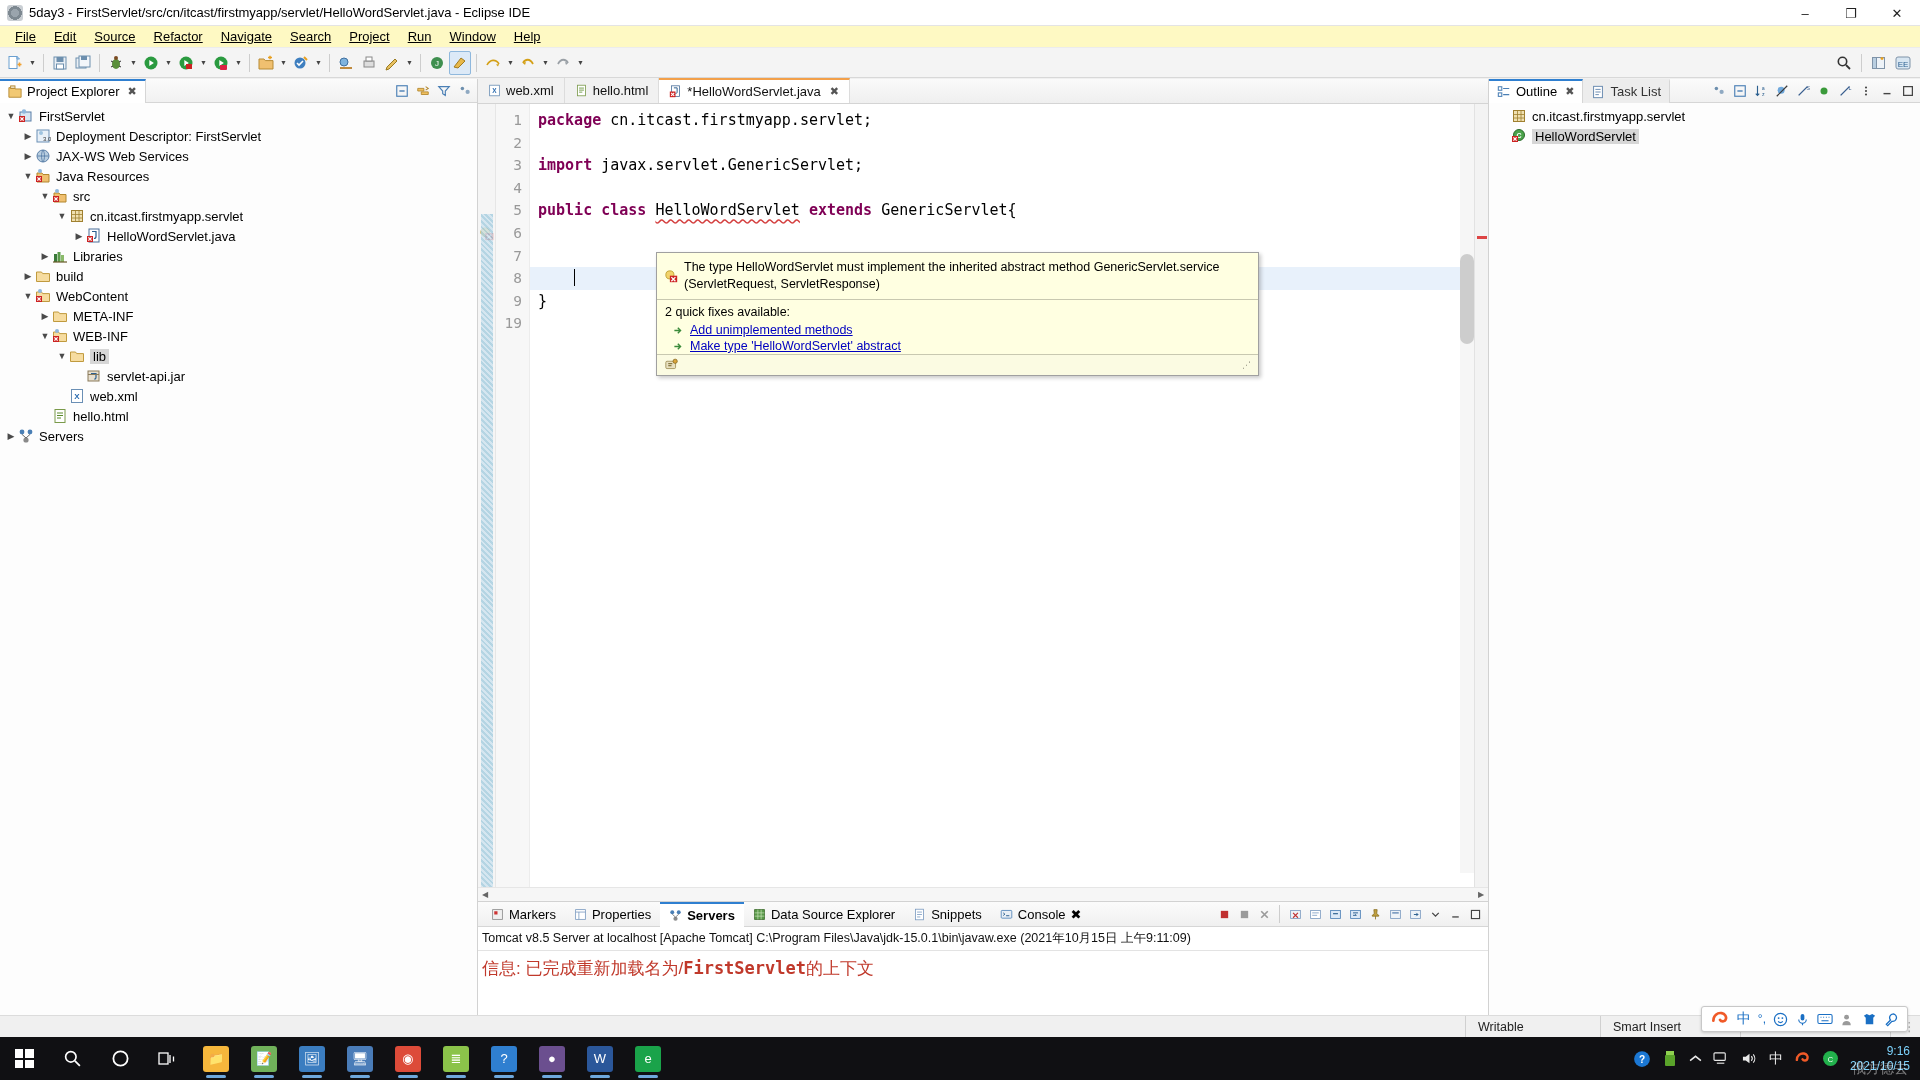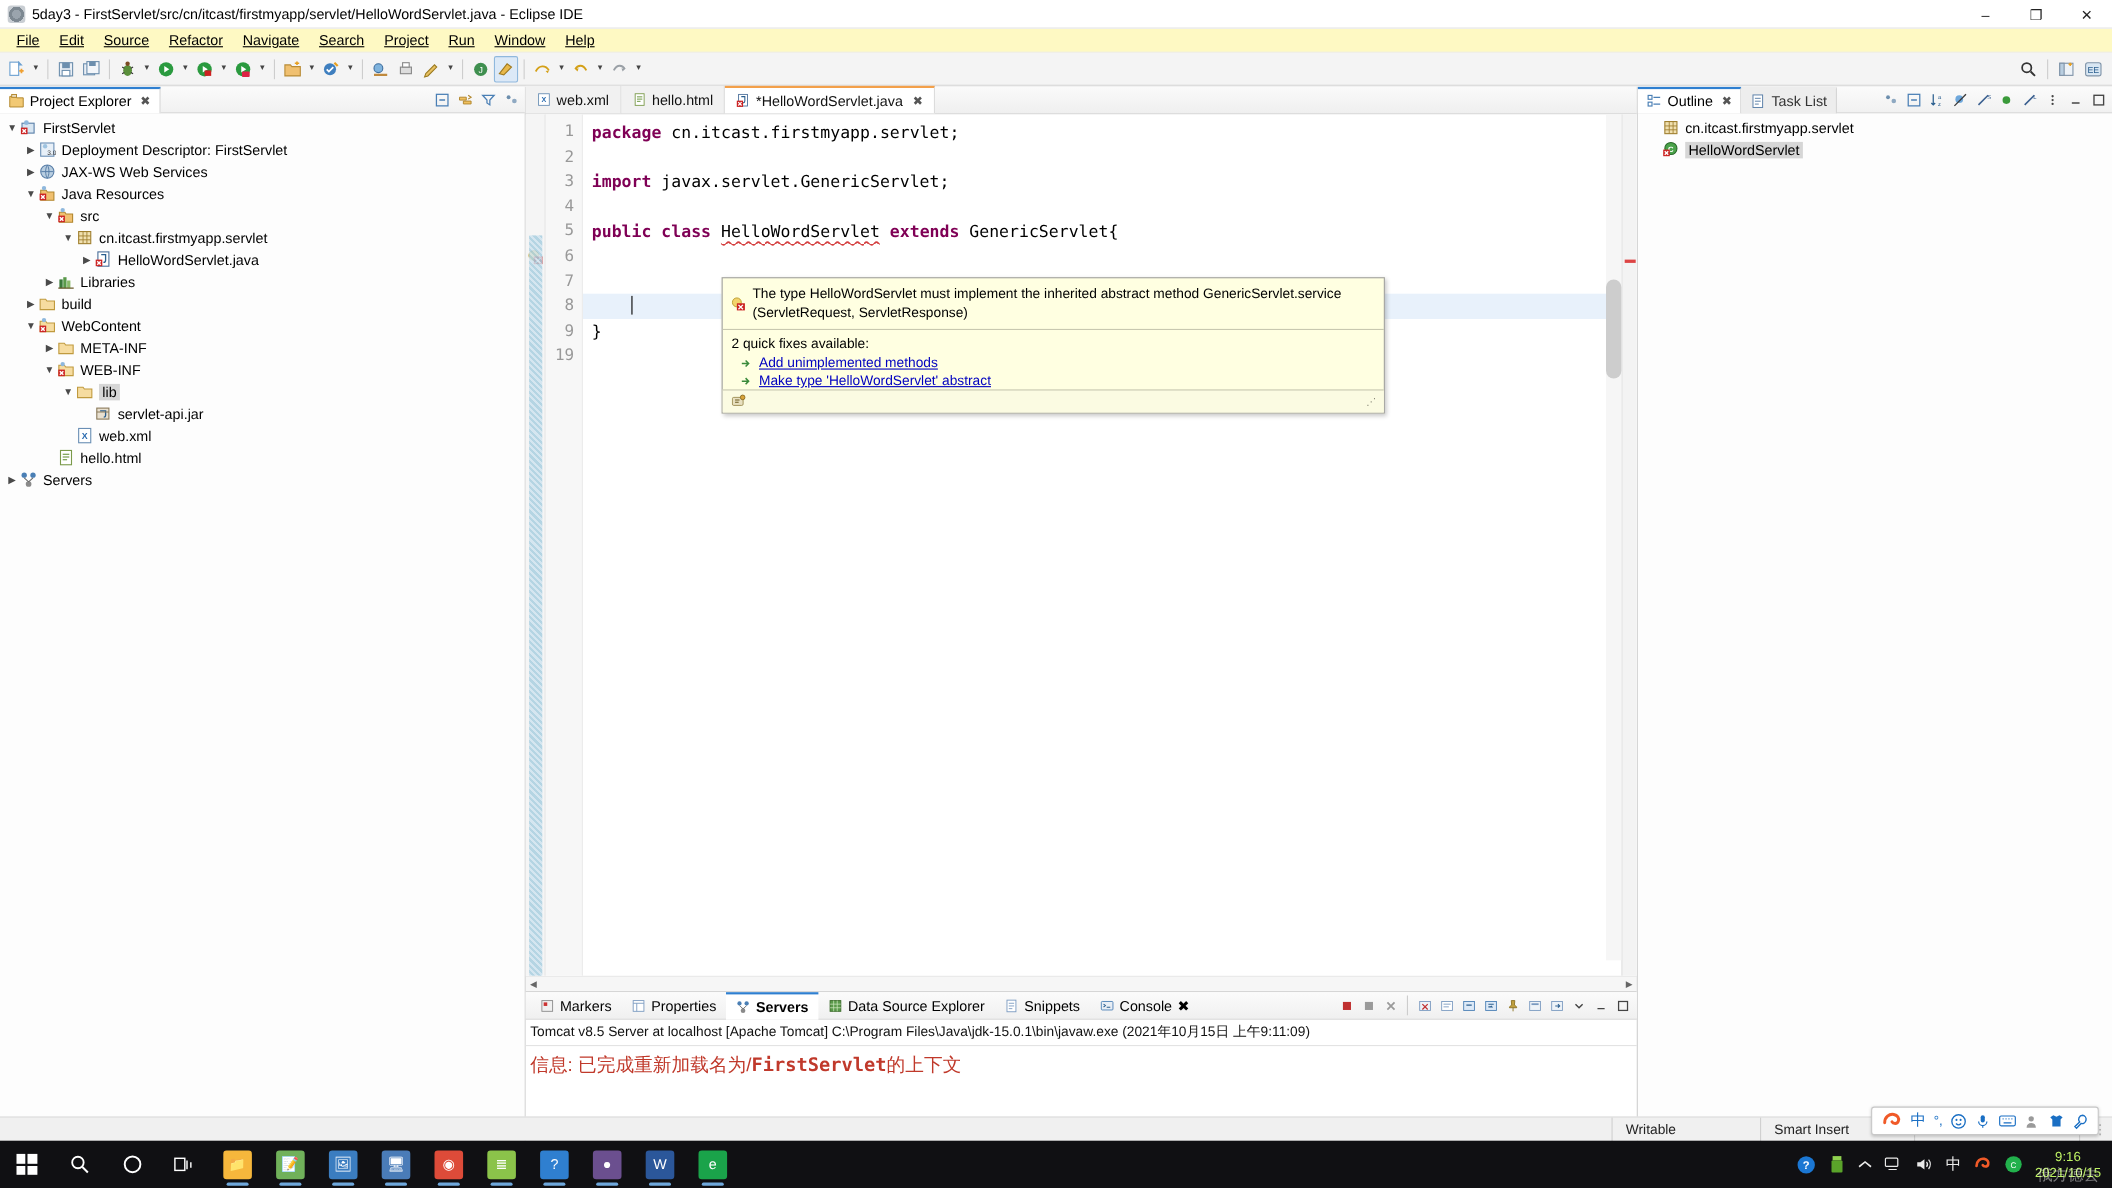--- a/index.html
+++ b/index.html
@@ -164,21 +164,21 @@
                  grid-template-rows: 1fr 1fr; gap: 2px; }
   .start-glyph i { background: #fff; display: block; }
   .tb-slot { width: 48px; height: 43px; display: flex; align-items: center; justify-content: center;
              position: relative; }
   .tb-slot.running::after { content:''; position:absolute; bottom:2px; left:14px; width:20px; height:3px;
                             background:#6fa8dc; border-radius:2px; }
   .appico { width: 26px; height: 26px; border-radius: 3px; display: flex;
             align-items: center; justify-content: center; font-size: 13px; color: #fff; }
   .tray { position: absolute; right: 0; height: 43px; display: flex; align-items: center;
           gap: 11px; padding-right: 10px; color: #e9e9e9; font-size: 12.5px; }
-  .tray-clock { text-align: center; line-height: 1.18; font-size: 12px; color: #bef264; }
+  .tray-clock { text-align: right; line-height: 1.18; font-size: 12px; color: #7dd3fc; }
   .watermark { position: absolute; right: 12px; bottom: 2px; color: rgba(255,255,255,.45);
                font-size: 14px; white-space: nowrap; pointer-events: none; }
 </style>
 </head>
 <body>
 
 <div id="app">
 
   <div class="titlebar">
     <div class="app-icon"></div>

